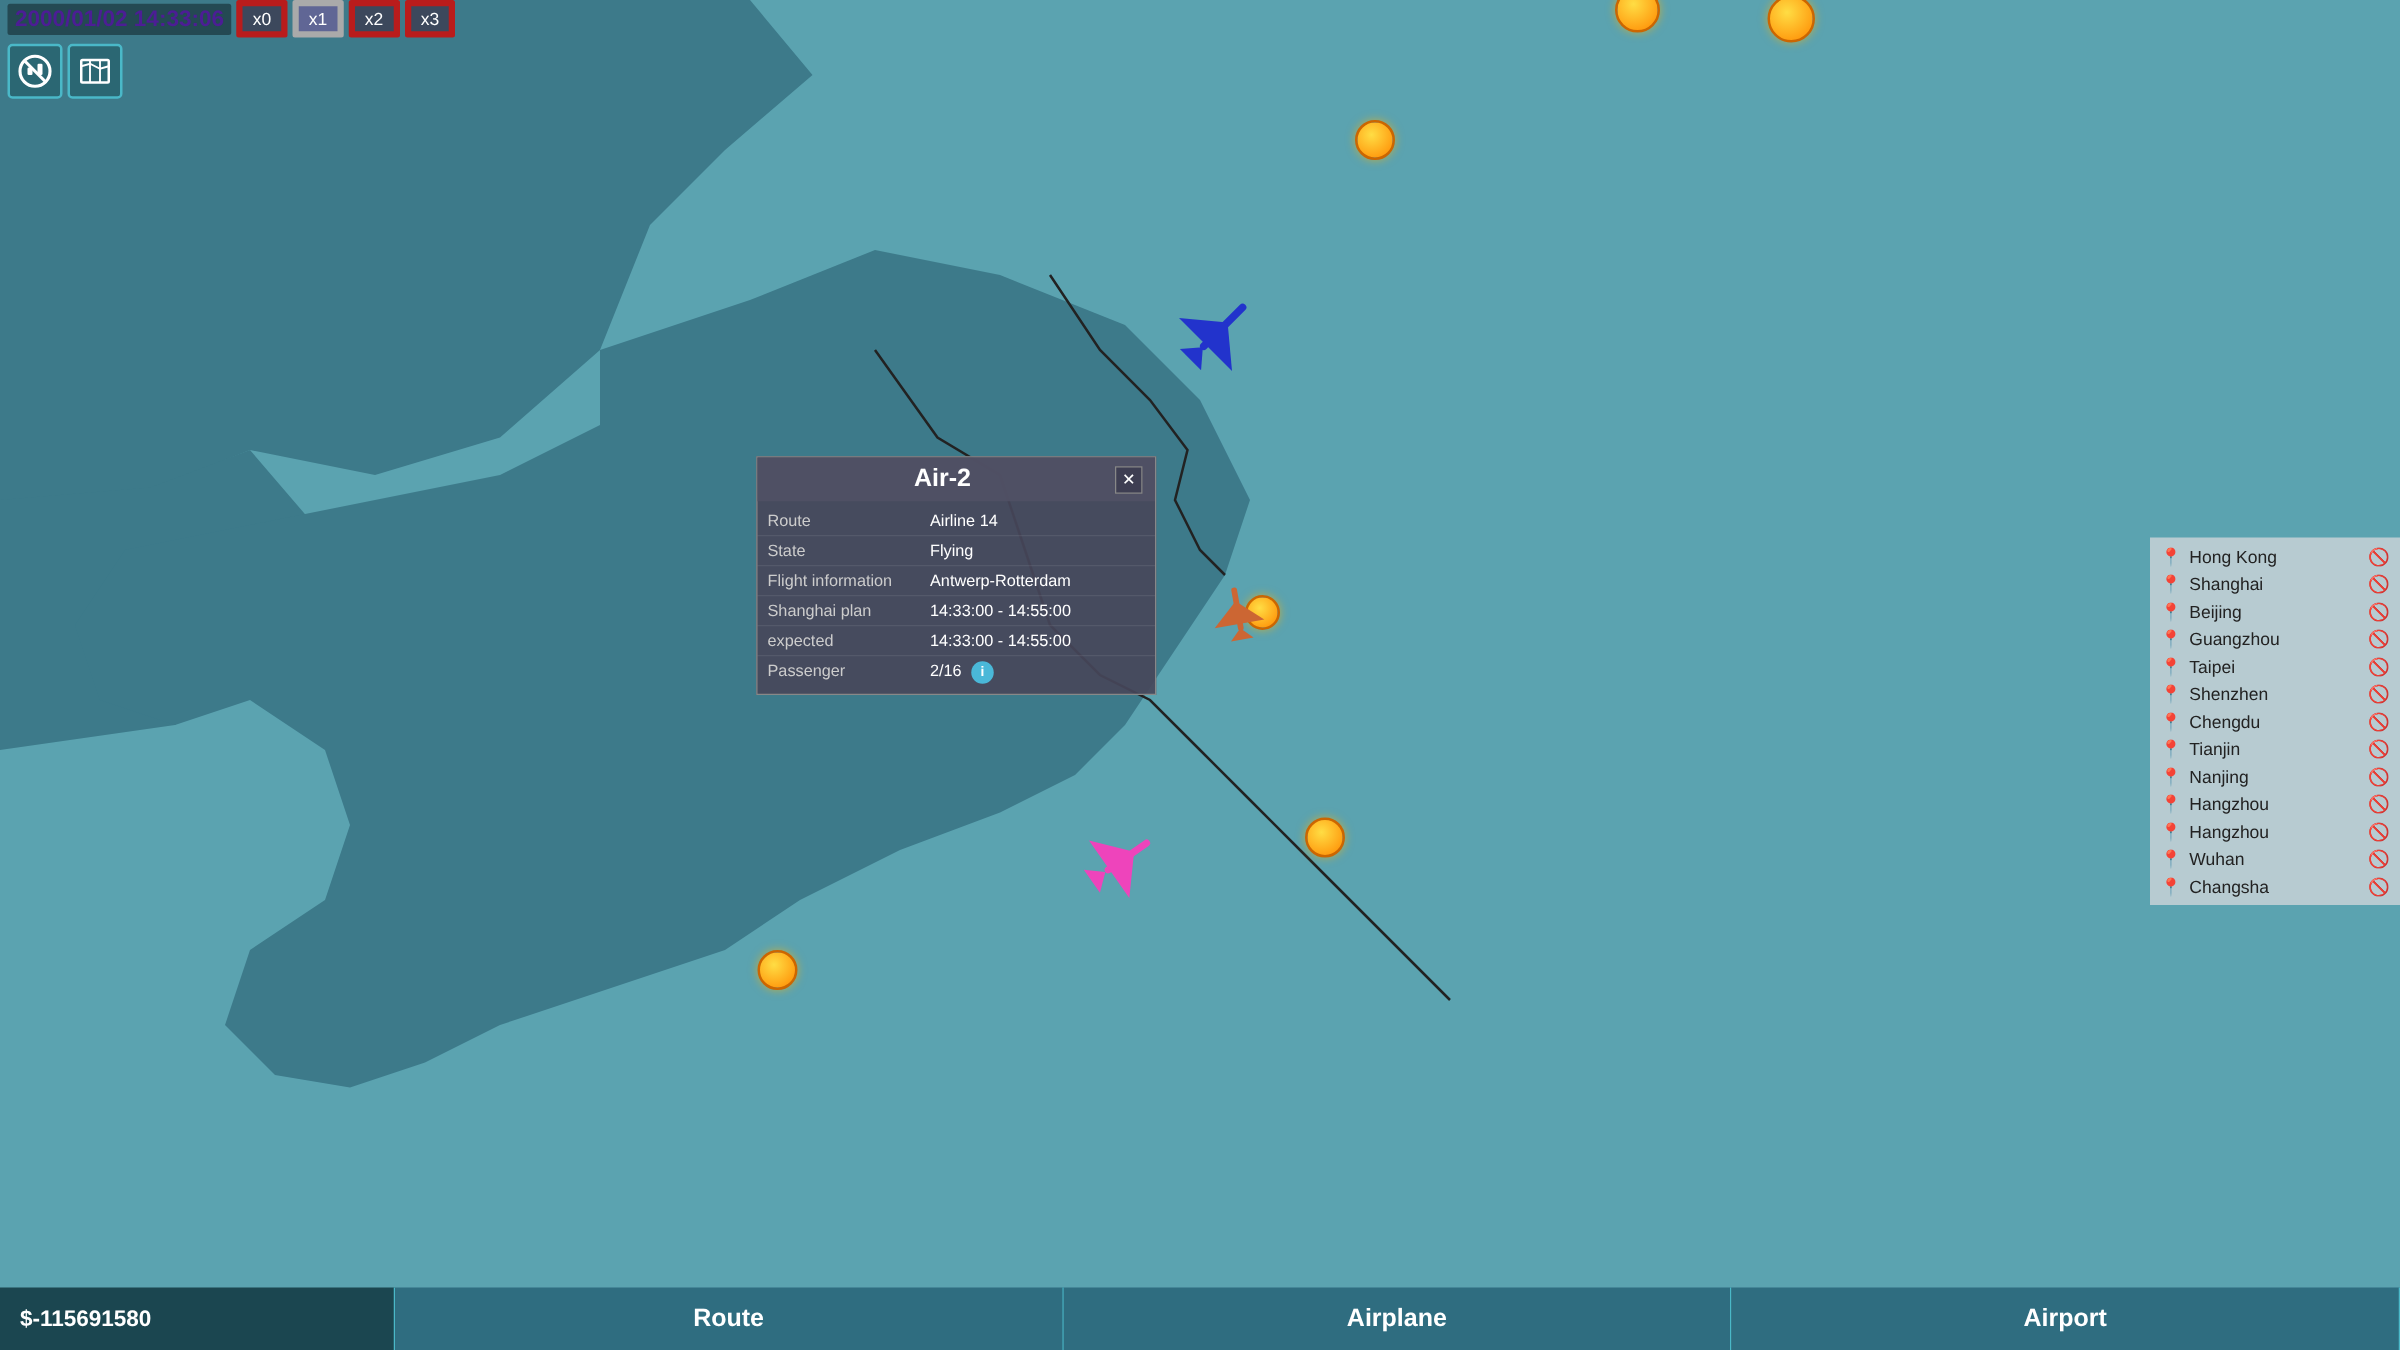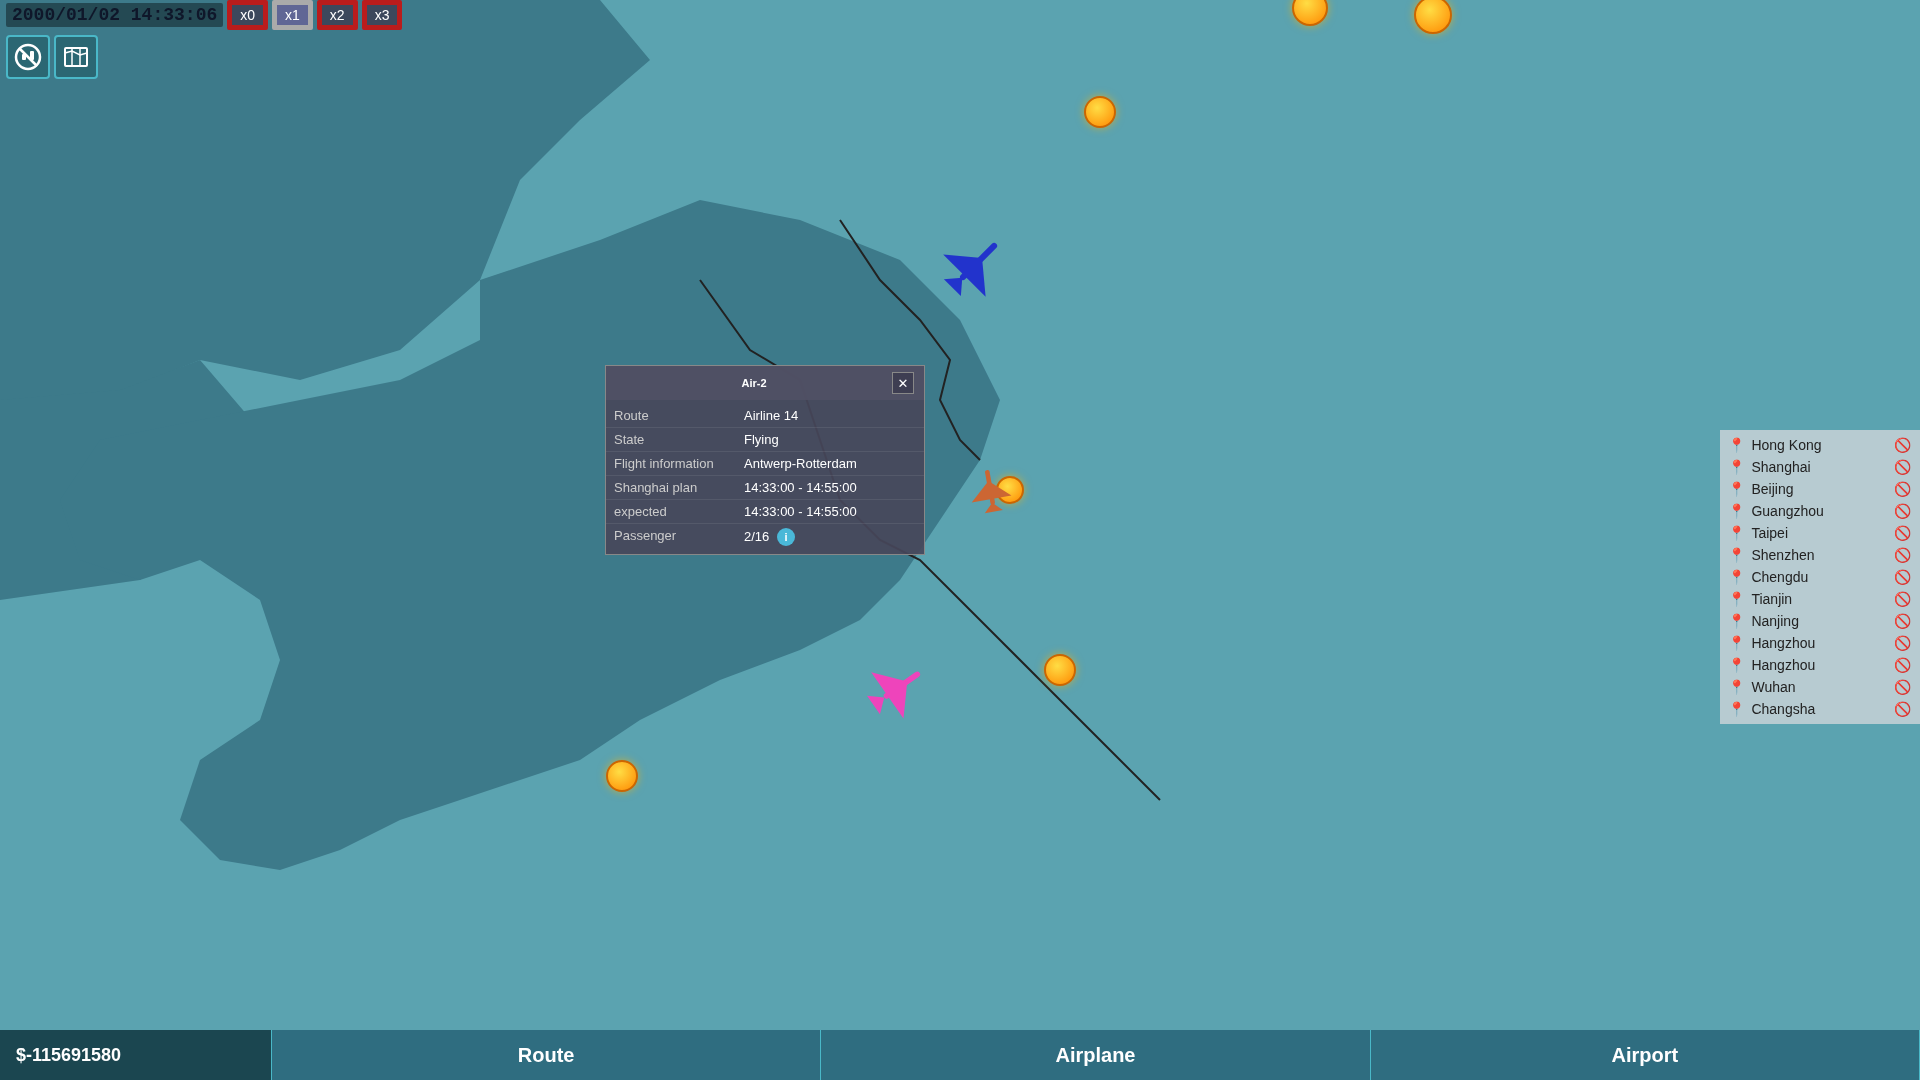--- a/index.html
+++ b/index.html
@@ -31,27 +31,26 @@
       right: 0;
       height: 30px;
       display: flex;
       align-items: center;
       gap: 4px;
       padding: 2px 6px;
       z-index: 100;
     }
 
     #datetime {
-      color: #0f172a;
+      color: #4c1d95;
       font-size: 18px;
       font-weight: bold;
       background: rgba(0,0,0,0.4);
       padding: 2px 6px;
       border-radius: 2px;
-      font-family: Liberation Mono, monospace;
     }
 
     .speed-btn {
       background: rgba(60,60,80,0.8);
       color: white;
       border: 5px solid #b91c1c;
       padding: 2px 8px;
       font-size: 14px;
       cursor: pointer;
       border-radius: 2px;
@@ -116,21 +115,21 @@
     #popup-title-bar {
       display: flex;
       justify-content: space-between;
       align-items: center;
       padding: 6px 10px;
       background: rgba(80,80,100,0.95);
     }
 
     #popup-title {
       color: white;
-      font-size: 11px;
+      font-size: 20px;
       font-weight: bold;
       flex: 1;
       text-align: center;
     }
 
     #popup-close {
       width: 22px;
       height: 22px;
       background: rgba(60,60,80,0.9);
       border: 1px solid #888;
@@ -188,21 +187,21 @@
       position: absolute;
       bottom: 0;
       left: 0;
       right: 0;
       height: 50px;
       display: flex;
       z-index: 100;
     }
 
     #money-display {
-      width: 272px;
+      width: 316px;
       background: rgba(20,60,70,0.9);
       color: white;
       font-size: 18px;
       font-weight: bold;
       display: flex;
       align-items: center;
       padding-left: 16px;
       border-right: 1px solid #4ab8c8;
     }
 

